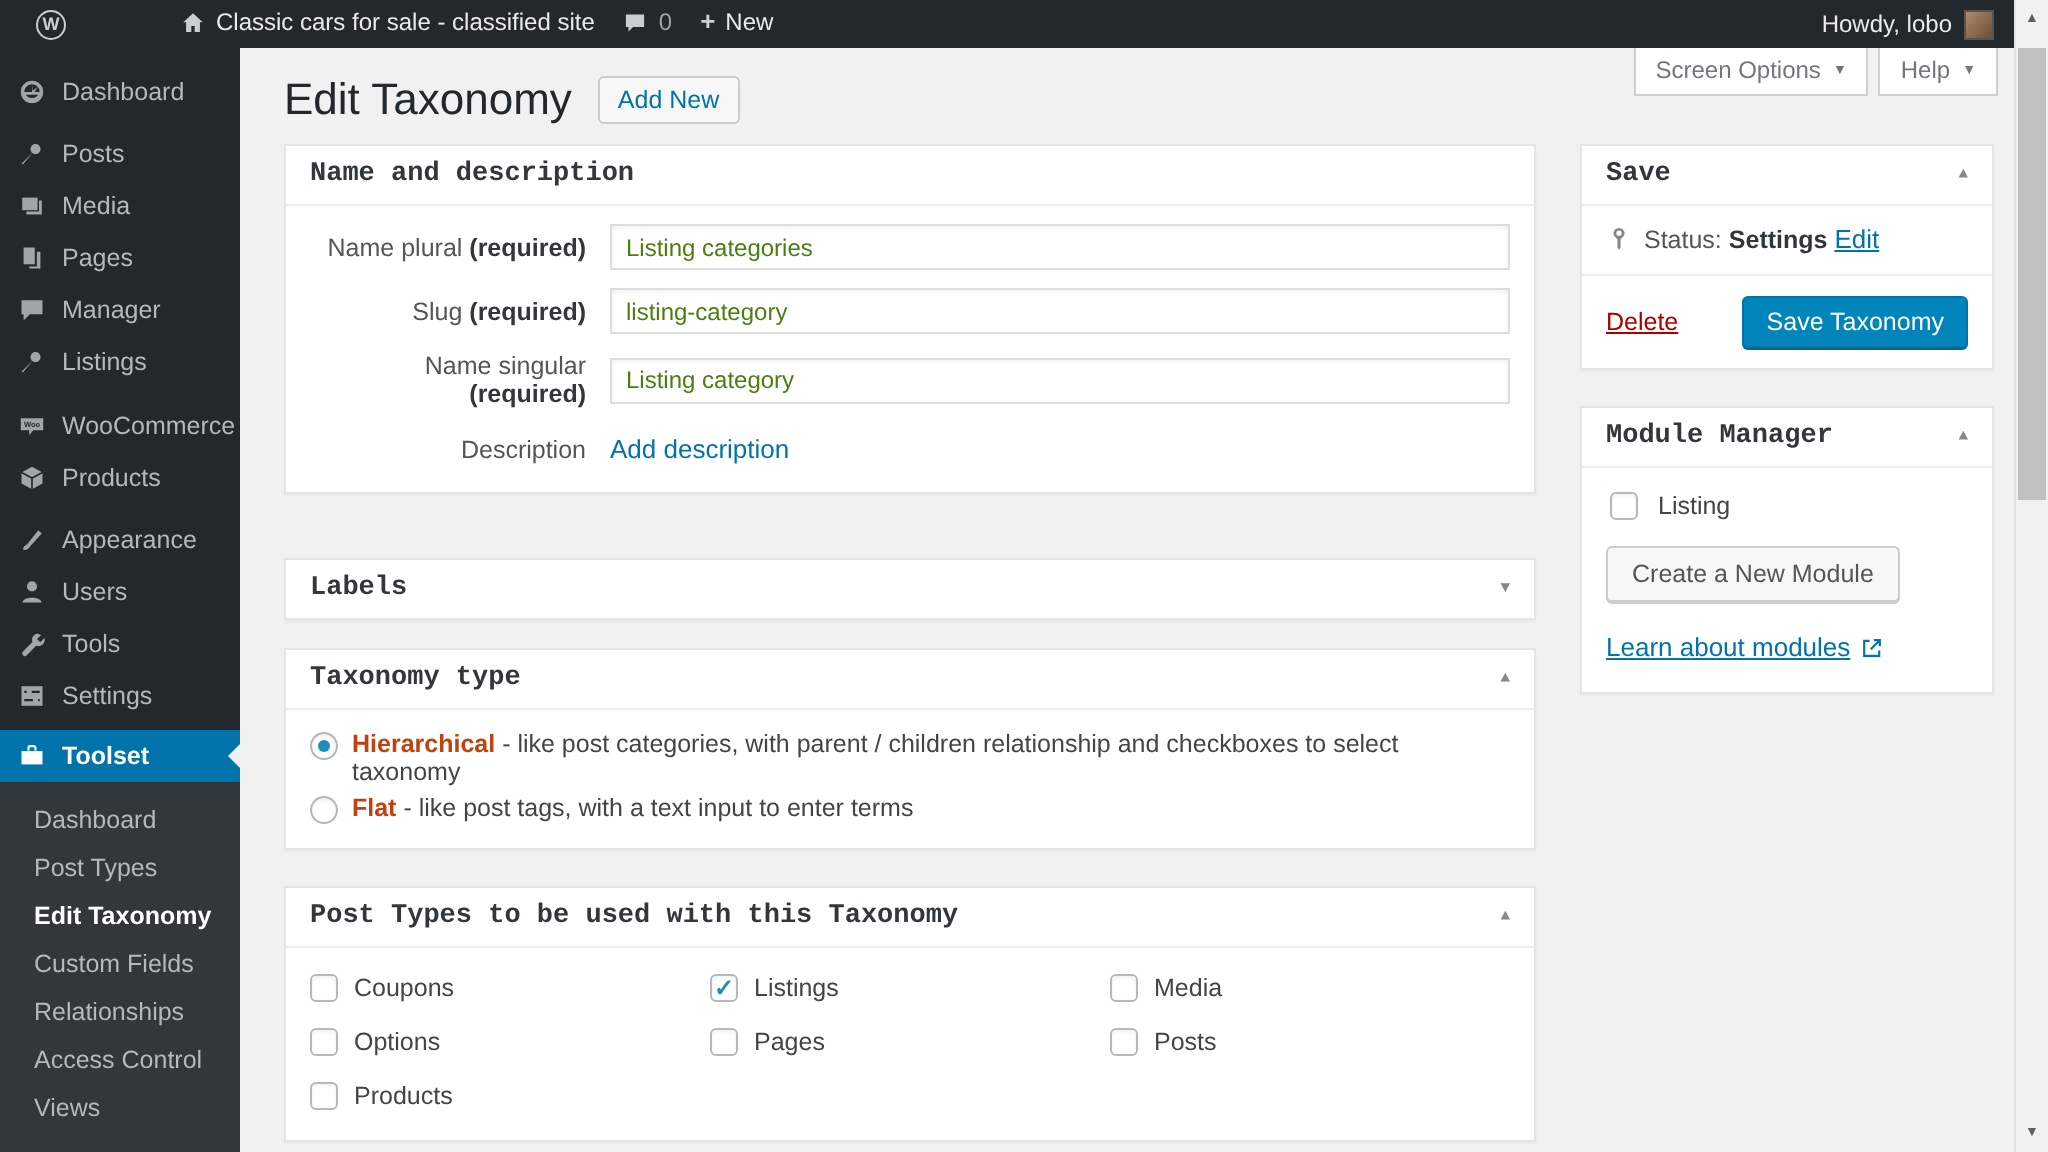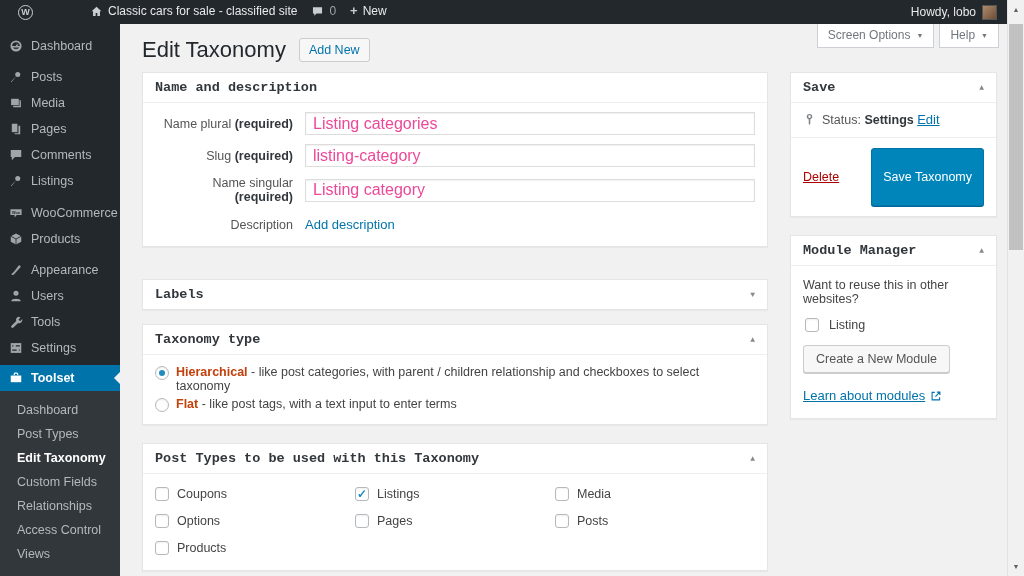--- a/index.html
+++ b/index.html
@@ -54,21 +54,21 @@
   .pb-head { display:flex; align-items:center; justify-content:space-between;
     padding:7px 12px; font-size:13.5px; font-weight:bold; color:#32373c; cursor:pointer;font-family:Liberation Mono, monospace; }
   .pb-head.bordered { border-bottom:1px solid #eee; }
   .tri { font-size:8px; color:#888; cursor:pointer; }
 
   
   .field-row { display:flex; align-items:center; margin:9px 12px; }
   .field-label { width:150px; text-align:right; padding-right:12px; font-size:12.5px; color:#555; }
   .req { font-weight:bold; color:#32373c; }
   .field-row input { flex:1; height:23px; border:1px solid #ddd; box-shadow:inset 0 1px 2px rgba(0,0,0,.06);
-    font-size:16px; color:#ec4899; padding:0 7px; font-family:"Liberation Sans",sans-serif; background:#fff; }
+    font-size:12px; color:#4d7c0f; padding:0 7px; font-family:"Liberation Sans",sans-serif; background:#fff; }
   .desc-row { display:flex; align-items:center; margin:13px 12px 14px; }
   .link { color:#0073aa; cursor:pointer; text-decoration:none; font-size:13px; }
   .link.u { text-decoration:underline; }
 
   #panel-name-desc { margin-bottom:32px; }
   #panel-labels { margin-bottom:14px; }
   #panel-taxtype { margin-bottom:18px; }
   #panel-posttypes { margin-bottom:25px; }
 
   .radio-row { display:flex; align-items:flex-start; gap:7px; padding:2px 12px; font-size:12.5px; color:#444; }
@@ -86,21 +86,21 @@
   .cb-cell { display:flex; align-items:center; gap:8px; font-size:12.5px; color:#444; }
 
   
   #save-box { margin-bottom:18px; }
   .status-row { display:flex; align-items:center; gap:6px; padding:9px 12px 10px;
     border-bottom:1px solid #eee; font-size:12.5px; color:#555; }
   .status-strong { font-weight:bold; color:#32373c; }
   .save-footer { display:flex; align-items:center; justify-content:space-between; padding:10px 12px; }
   .delete-link { color:#a00; text-decoration:underline; font-size:12.5px; cursor:pointer; }
   .btn-primary { background:#0085ba; border:1px solid #0073aa; box-shadow:0 1px 0 #006799;
-    color:#fff; font-size:12.5px; padding:21px 11px; border-radius:3px; cursor:pointer; }
+    color:#fff; font-size:12.5px; padding:5px 11px; border-radius:3px; cursor:pointer; }
   .mm-body { padding:12px; font-size:12.5px; color:#444; }
   .mm-q { margin-bottom:12px; }
   .mm-cb-row { display:flex; align-items:center; gap:10px; margin-bottom:13px; padding-left:2px; }
   .btn-secondary { background:#f7f7f7; border:1px solid #ccc; box-shadow:0 1px 0 #ccc;
     color:#555; font-size:12.5px; padding:6px 12px; border-radius:3px; cursor:pointer; margin-bottom:15px; }
   .mm-link-row { display:flex; align-items:center; gap:5px; padding-bottom:3px; }
 
   
   #scrollbar { position:absolute; top:0; right:0; bottom:0; width:17px; background:#f1f1f1;
     border-left:1px solid #e3e3e3; }
@@ -166,21 +166,21 @@
     <svg class="icn" width="14" height="14" viewBox="0 0 20 20">
         <path d="M4 2.5h8v12H4z"></path>
         <path d="M13.5 5.5h2.5v12H8V16h5.5z"></path>
       </svg>
     <span>Pages</span>
   </div>
   <div class="menu-item">
     <svg class="icn" width="14" height="14" viewBox="0 0 20 20">
         <path d="M2.5 3h15v10h-9L4 17.5V13H2.5z"></path>
       </svg>
-    <span>Comments</span>
+    <span>Manager</span>
   </div>
   <div class="menu-item">
     <svg class="icn" width="14" height="14" viewBox="0 0 20 20">
         <circle cx="12.5" cy="6.5" r="3.6"></circle>
         <path d="M9.8 9.8 3.5 17.5l-.8-.8 7-7z"></path>
       </svg>
     <span>Listings</span>
   </div>
   <div class="menu-sep"></div>
   <div class="menu-item">
@@ -372,21 +372,20 @@
           <button class="btn-primary">Save Taxonomy</button>
         </div>
       </div>
 
       <div class="postbox" id="module-box">
         <div class="pb-head bordered">
           <span>Module Manager</span>
           <span class="tri">▲</span>
         </div>
         <div class="mm-body">
-          <div class="mm-q">Want to reuse this in other websites?</div>
           <div class="mm-cb-row">
             <span class="cb"></span>
             <span>Listing</span>
           </div>
           <button class="btn-secondary">Create a New Module</button>
           <div class="mm-link-row">
             <span class="link u">Learn about modules</span>
             <svg width="12" height="12" viewBox="0 0 20 20" fill="none" stroke="#0073aa" stroke-width="1.8">
                 <path d="M8 4H3.5v12.5H16V12M11.5 3.5H16.5V8.5M16 4 9 11"></path>
               </svg>

